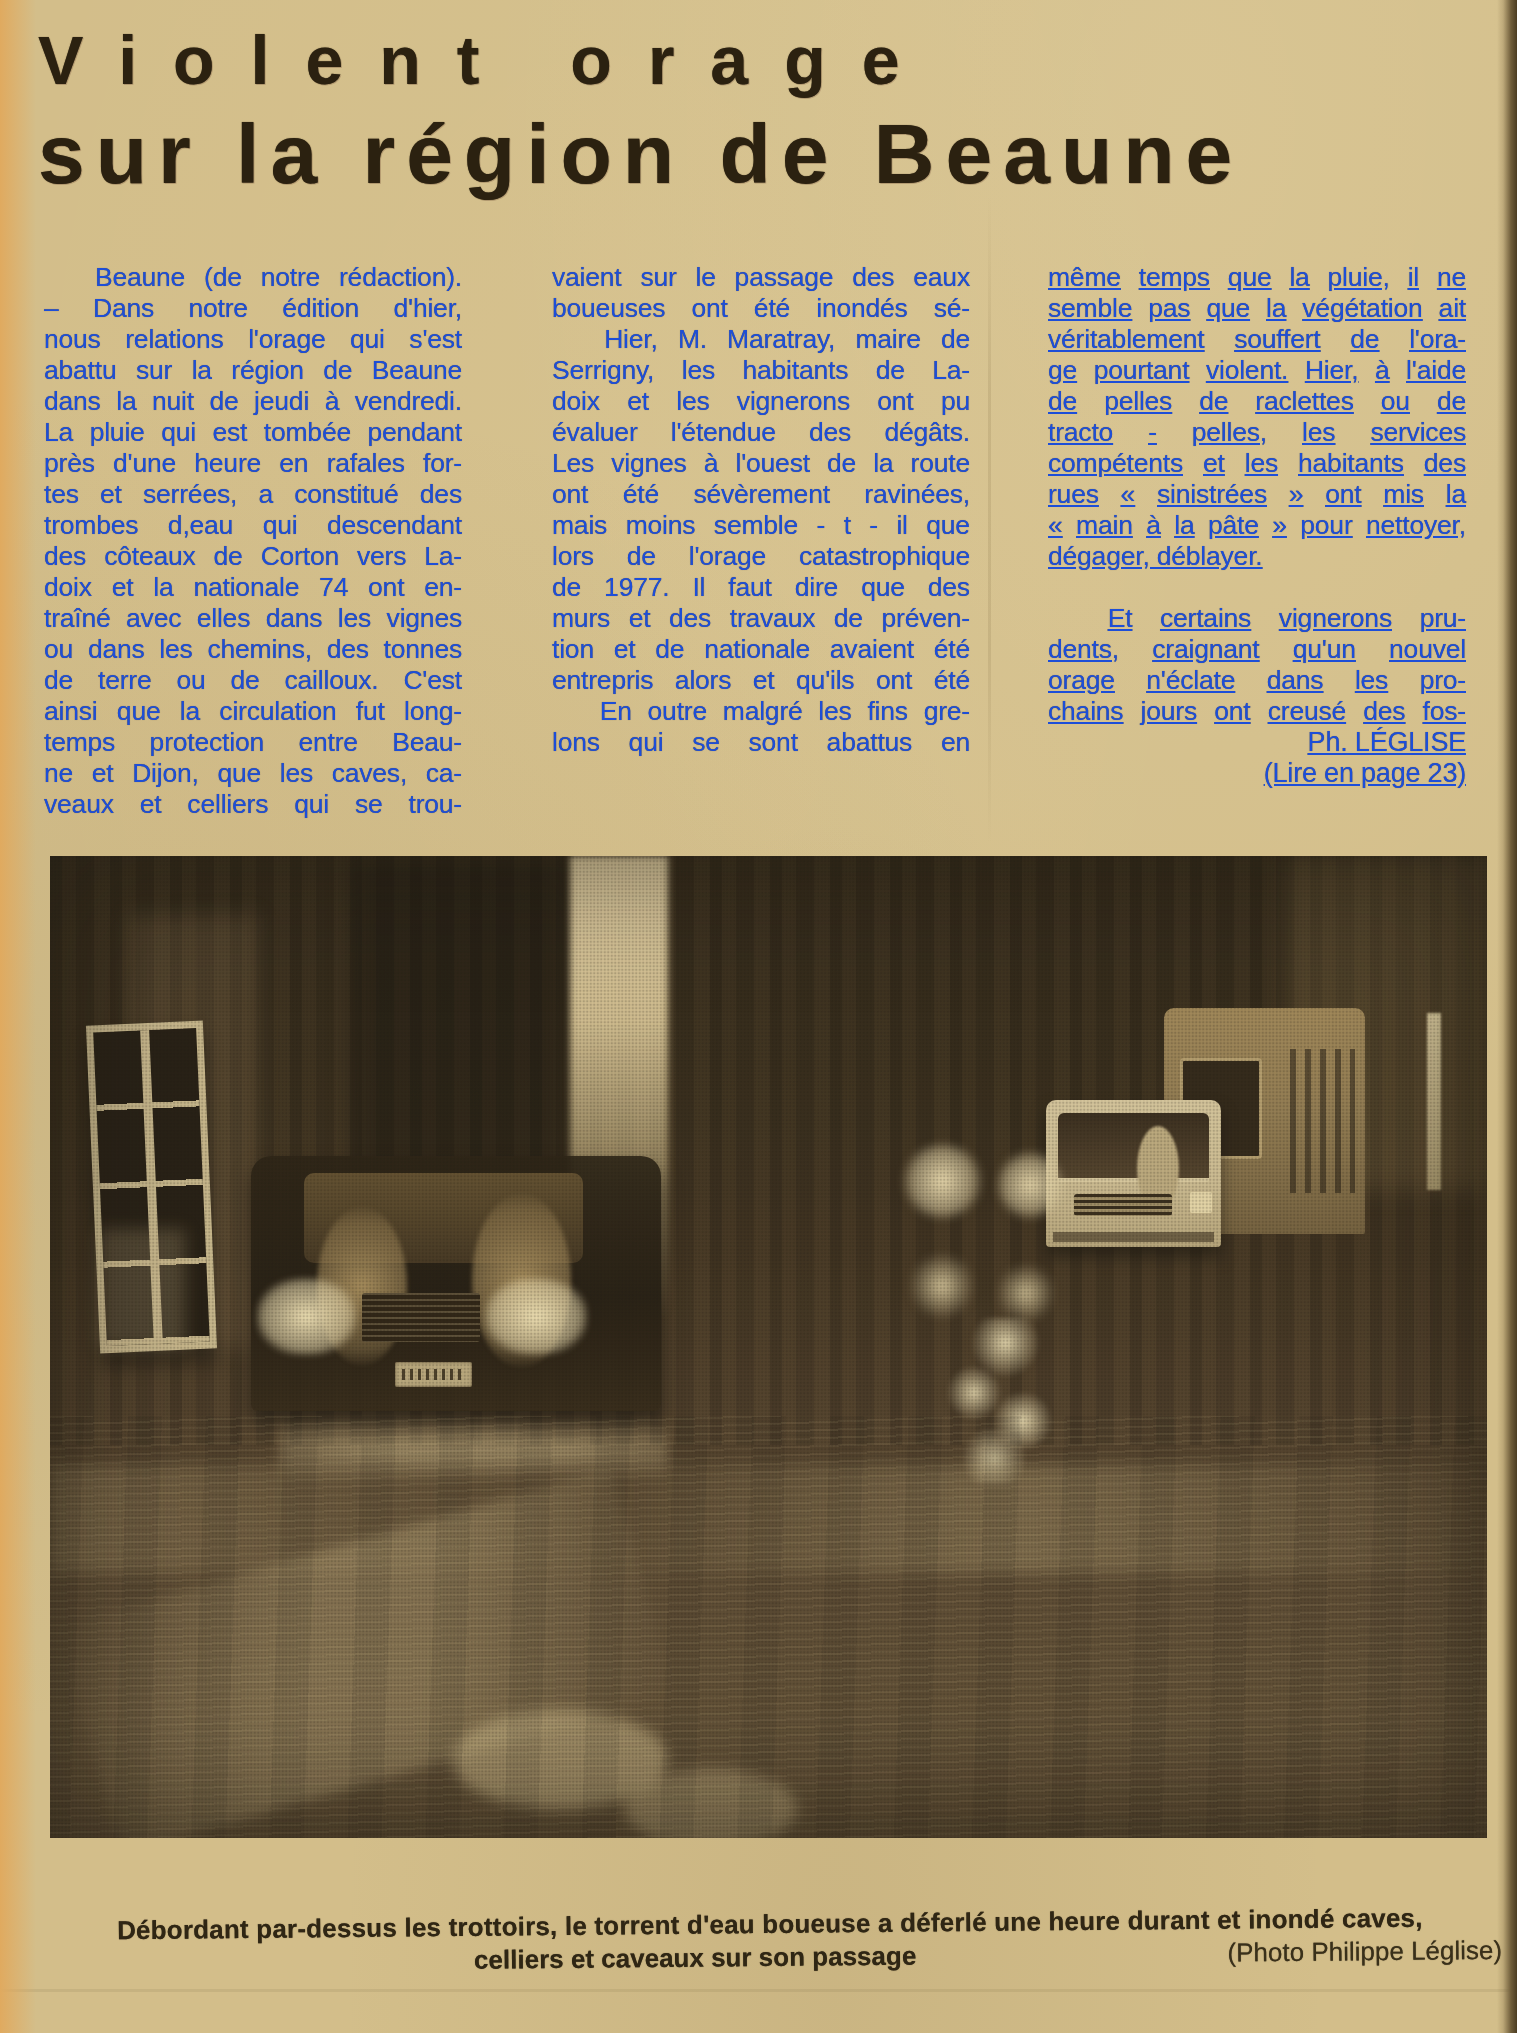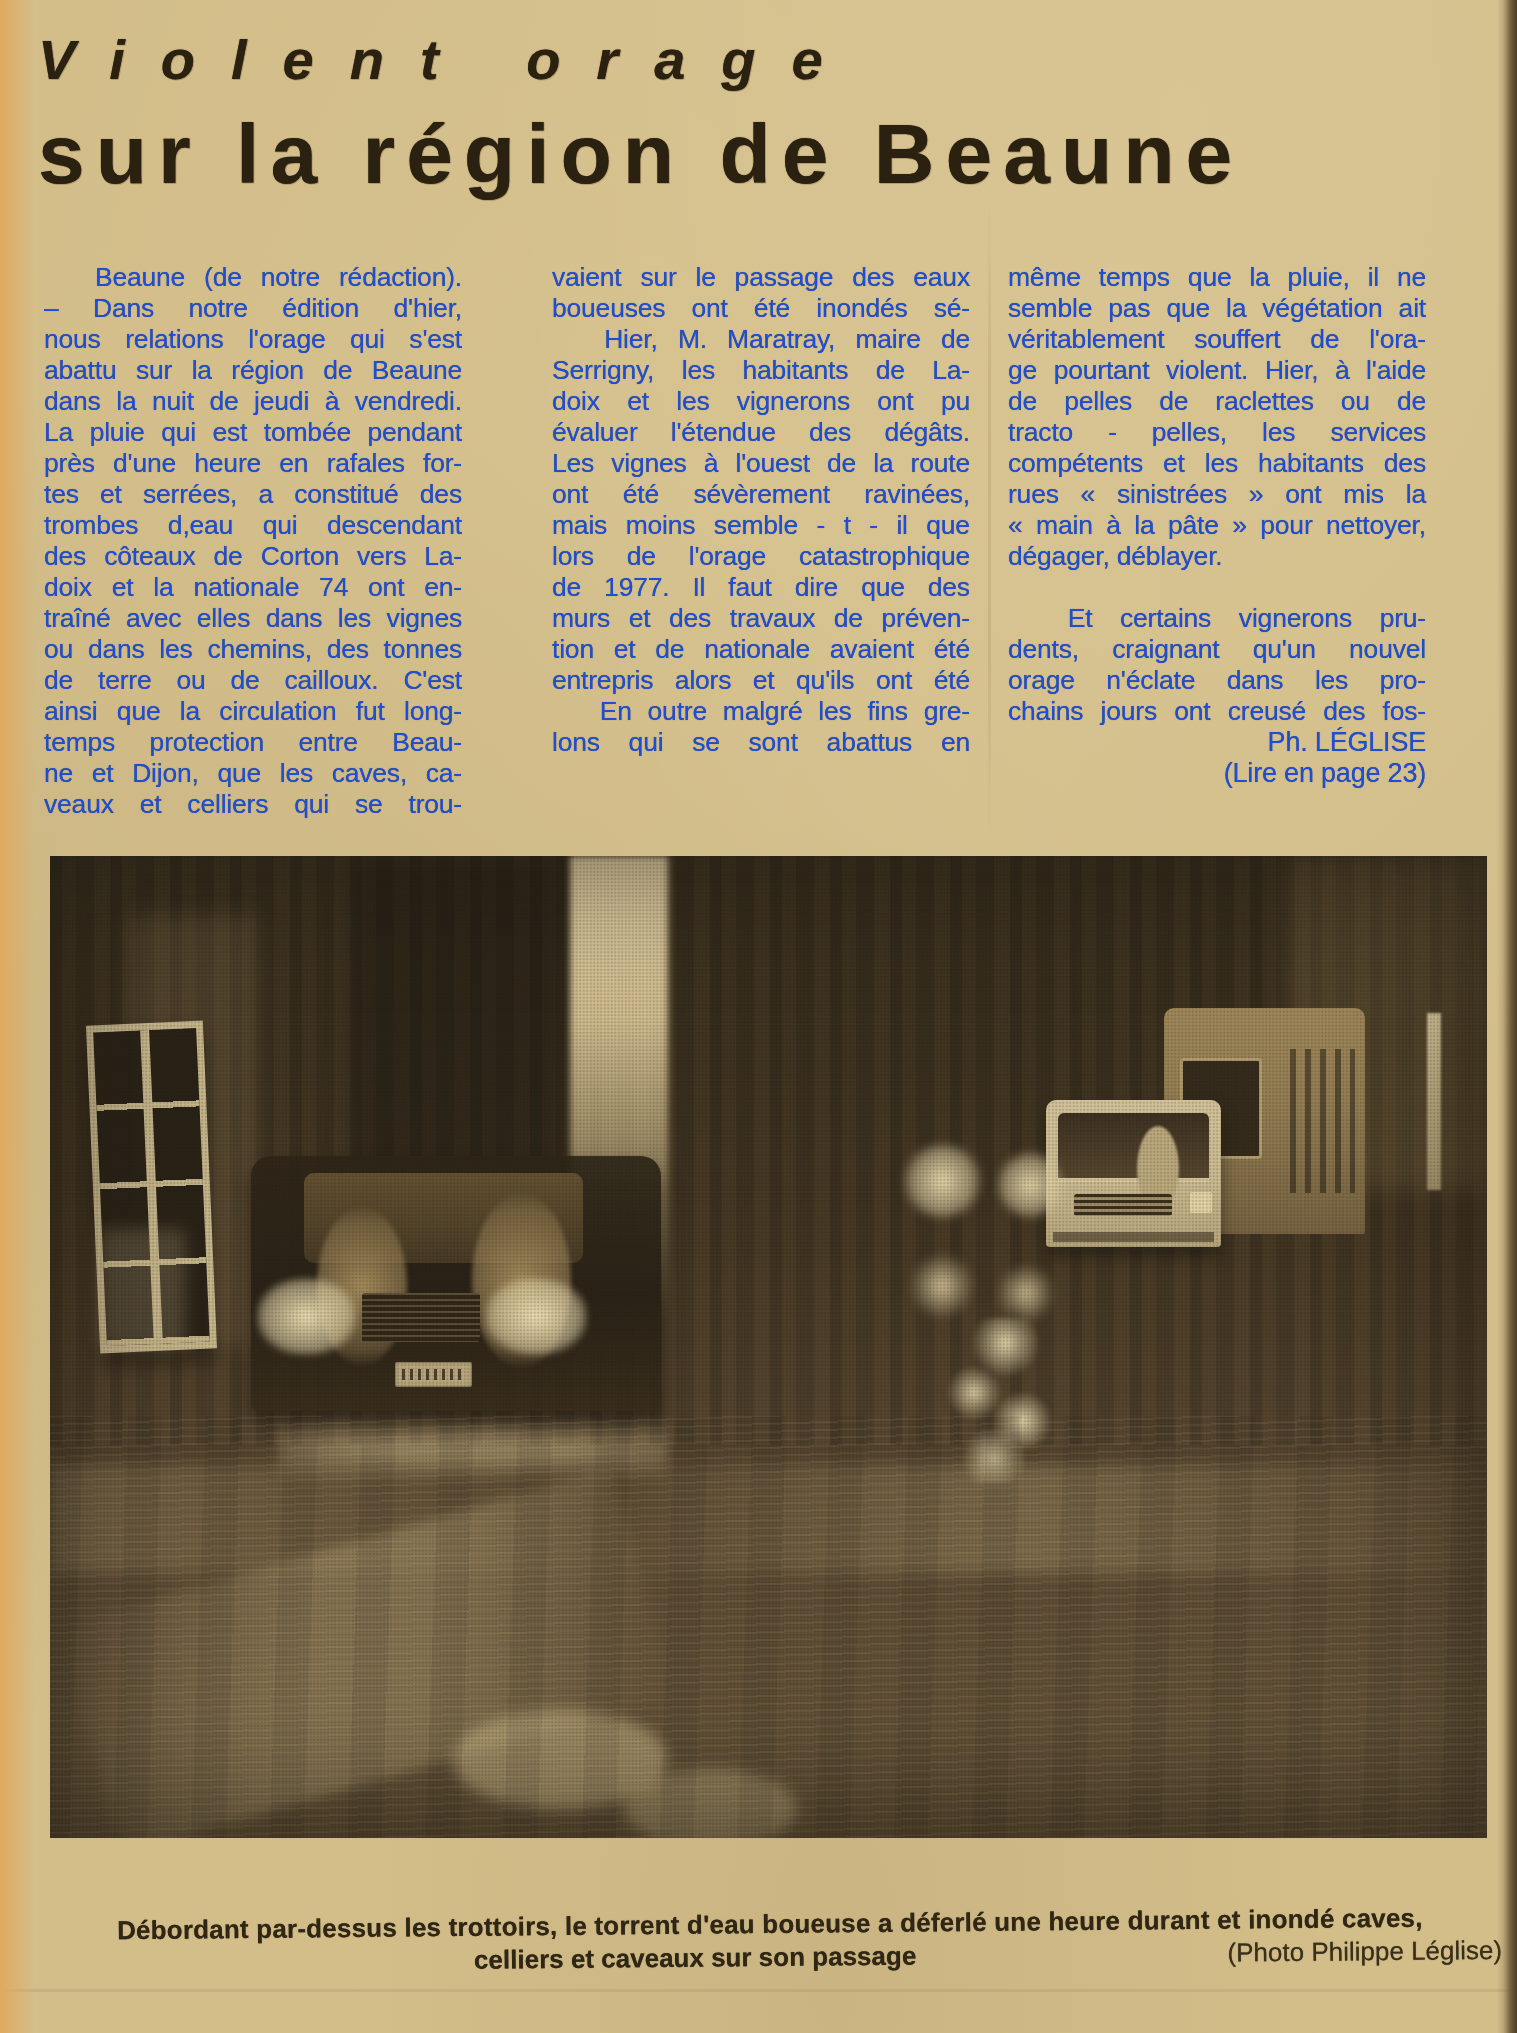--- a/index.html
+++ b/index.html
@@ -20,27 +20,27 @@
     background:linear-gradient(90deg,#e0aa5f 0%, rgba(224,170,95,0.55) 45%, rgba(224,170,95,0) 100%);}
   .edge-right{position:absolute;right:0;top:0;width:20px;height:100%;
     background:linear-gradient(90deg, rgba(90,74,44,0) 0%, rgba(120,100,62,0.25) 30%, #6f5d3a 70%, #4b3c22 100%);}
   .crease-v{position:absolute;left:988px;top:195px;width:3px;height:650px;
     background:linear-gradient(180deg, rgba(120,100,60,0) 0%, rgba(120,100,60,0.16) 30%, rgba(120,100,60,0.16) 70%, rgba(120,100,60,0) 100%);}
   .crease-h{position:absolute;left:0;top:1989px;width:100%;height:3px;background:rgba(118,98,60,0.13);}
 
   
   .headline{position:absolute;left:38px;top:14px;color:#2b2110;font-weight:700;
     text-shadow:0 0 1px rgba(43,33,16,0.75), 1px 1px 0 rgba(90,40,30,0.18);}
-  .h1{font-size:56px;line-height:92px;letter-spacing:36px;white-space:nowrap;font-style:italic;}
+  .h1{font-size:68px;line-height:92px;letter-spacing:36px;white-space:nowrap;}
   .h2{position:absolute;left:0;top:94px;font-size:84px;line-height:92px;letter-spacing:11px;white-space:nowrap;}
 
   
   .col{position:absolute;top:262px;width:418px;color:#1d4ed8;
     text-shadow:0 0 0.7px rgba(70,58,30,0.8);}
-  .col1{left:44px;} .col2{left:552px;text-align:center;} .col3{left:1008px;}
+  .col1{left:44px;} .col2{left:552px;text-align:center;} .col3{left:1048px;text-decoration:underline;}
   .line{height:31px;line-height:31px;font-size:26.5px;letter-spacing:-0.2px;white-space:nowrap;}
   .just{display:flex;justify-content:space-between;}
   .just .w{display:inline-block;}
   .ind{display:inline-block;width:32px;}
   .gap{height:31px;}
   .right{text-align:right;font-size:27px;}
 
   
   .photo{position:absolute;left:50px;top:856px;width:1437px;height:982px;overflow:hidden;background:#2c2213;}
   .photo *{position:absolute;}

